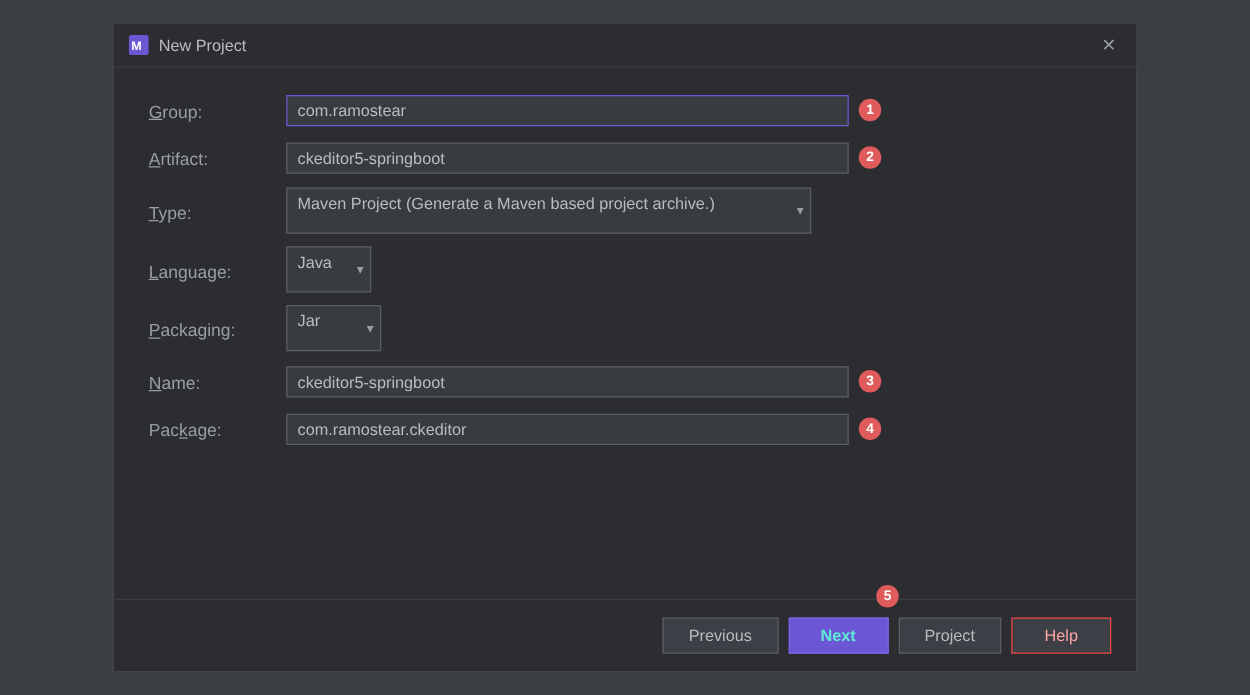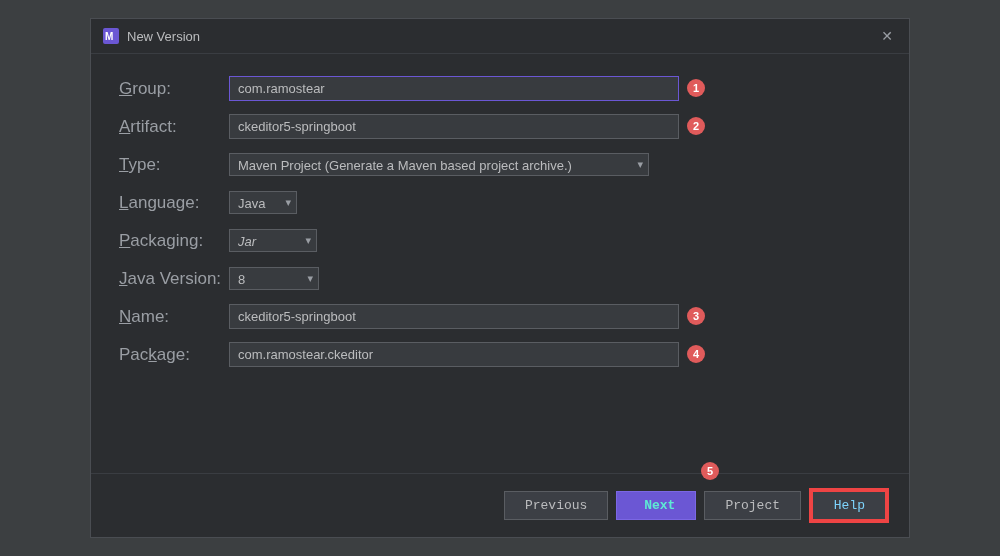--- a/index.html
+++ b/index.html
@@ -66,21 +66,21 @@
     }
     .form-row {
       display: flex;
       align-items: center;
       margin-bottom: 10px;
       min-height: 28px;
     }
     .form-label {
       width: 110px;
       color: #9a9ea4;
-      font-size: 17px;
+      font-size: 14px;
       flex-shrink: 0;
       padding-top: 2px;
     }
     .form-label u {
       text-decoration: underline;
       text-decoration-color: #9a9ea4;
     }
     .form-field {
       flex: 1;
       max-width: 450px;
@@ -99,21 +99,21 @@
       font-family: inherit;
     }
     .text-input.active-border {
       border-color: #6b57d4;
     }
     .select-input {
       background: #383b3f;
       border: 1px solid #5a5d62;
       color: #bbbcbe;
       font-size: 13px;
-      padding: 4px 24px 2px 8px;
+      padding: 4px 24px 16px 8px;
       outline: none;
       font-family: inherit;
       appearance: none;
       -webkit-appearance: none;
       cursor: pointer;
       position: relative;
     }
     .select-wrapper {
       position: relative;
       display: inline-flex;
@@ -124,21 +124,21 @@
       position: absolute;
       right: 6px;
       color: #9a9ea4;
       font-size: 11px;
       pointer-events: none;
     }
     .type-select {
       width: 420px;
     }
     .lang-select { width: 68px; }
-    .pack-select { width: 88px; font-style: italic; }
+    .pack-select { width: 76px; }
     .java-select { width: 90px; }
     .badge {
       background: #e05b5b;
       color: #fff;
       border-radius: 50%;
       width: 18px;
       height: 18px;
       font-size: 11px;
       display: flex;
       align-items: center;
@@ -154,63 +154,62 @@
       padding: 14px 20px;
       gap: 8px;
       border-top: 1px solid #3a3d42;
       position: relative;
     }
     .btn {
       padding: 6px 20px;
       font-size: 13px;
       cursor: pointer;
       border: none;
-      font-family: Liberation Mono, monospace;
+      font-family: Liberation Sans, sans-serif;
       min-width: 80px;
-      text-align: right;
     }
     .btn-prev {
       background: #3c3f45;
       color: #bbbcbe;
       border: 1px solid #5a5d62;
     }
     .btn-next {
       background: #6b57d4;
       color: #5eead4;
       border: 1px solid #7b67e4;
       font-weight: bold;
     }
     .btn-cancel {
       background: #3c3f45;
       color: #bbbcbe;
       border: 1px solid #5a5d62;
     }
     .btn-help {
       background: #3c3f45;
-      color: #7dd3fc;
-      border: 4px solid #ef4444;
+      color: #fca5a5;
+      border: 1px solid #ef4444;
     }
     .footer-badge-area {
       position: absolute;
       top: -12px;
       right: 190px;
     }
   </style>
 </head>
 <body>
 
 <div class="dialog">
 
   <div class="title-bar">
     <div class="title-bar-left">
       <svg class="title-icon" viewBox="0 0 16 16" fill="none" xmlns="http://www.w3.org/2000/svg">
         <rect width="16" height="16" rx="2" fill="#6b57d4"></rect>
         <text x="2" y="12" font-size="10" fill="white" font-weight="bold">M</text>
       </svg>
-      <span class="title-text">New Version</span>
+      <span class="title-text">New Project</span>
     </div>
     <button class="close-btn">✕</button>
   </div>
 
   <div class="dialog-content">
 
     <div class="form-row">
       <div class="form-label"><u>G</u>roup:</div>
       <div class="form-field">
         <input type="text" class="text-input active-border" value="com.ramostear" style="">
@@ -256,32 +255,20 @@
       <div class="form-field">
         <div class="select-wrapper">
           <select class="select-input pack-select">
             <option>Jar</option>
             <option>War</option>
           </select>
         </div>
       </div>
     </div>
 
-    <div class="form-row">
-      <div class="form-label"><u>J</u>ava Version:</div>
-      <div class="form-field">
-        <div class="select-wrapper">
-          <select class="select-input java-select">
-            <option>8</option>
-            <option>11</option>
-            <option>17</option>
-          </select>
-        </div>
-      </div>
-    </div>
 
 
     <div class="form-row">
       <div class="form-label"><u>N</u>ame:</div>
       <div class="form-field">
         <input type="text" class="text-input" value="ckeditor5-springboot" style="">
       </div>
       <div class="badge">3</div>
     </div>
 

